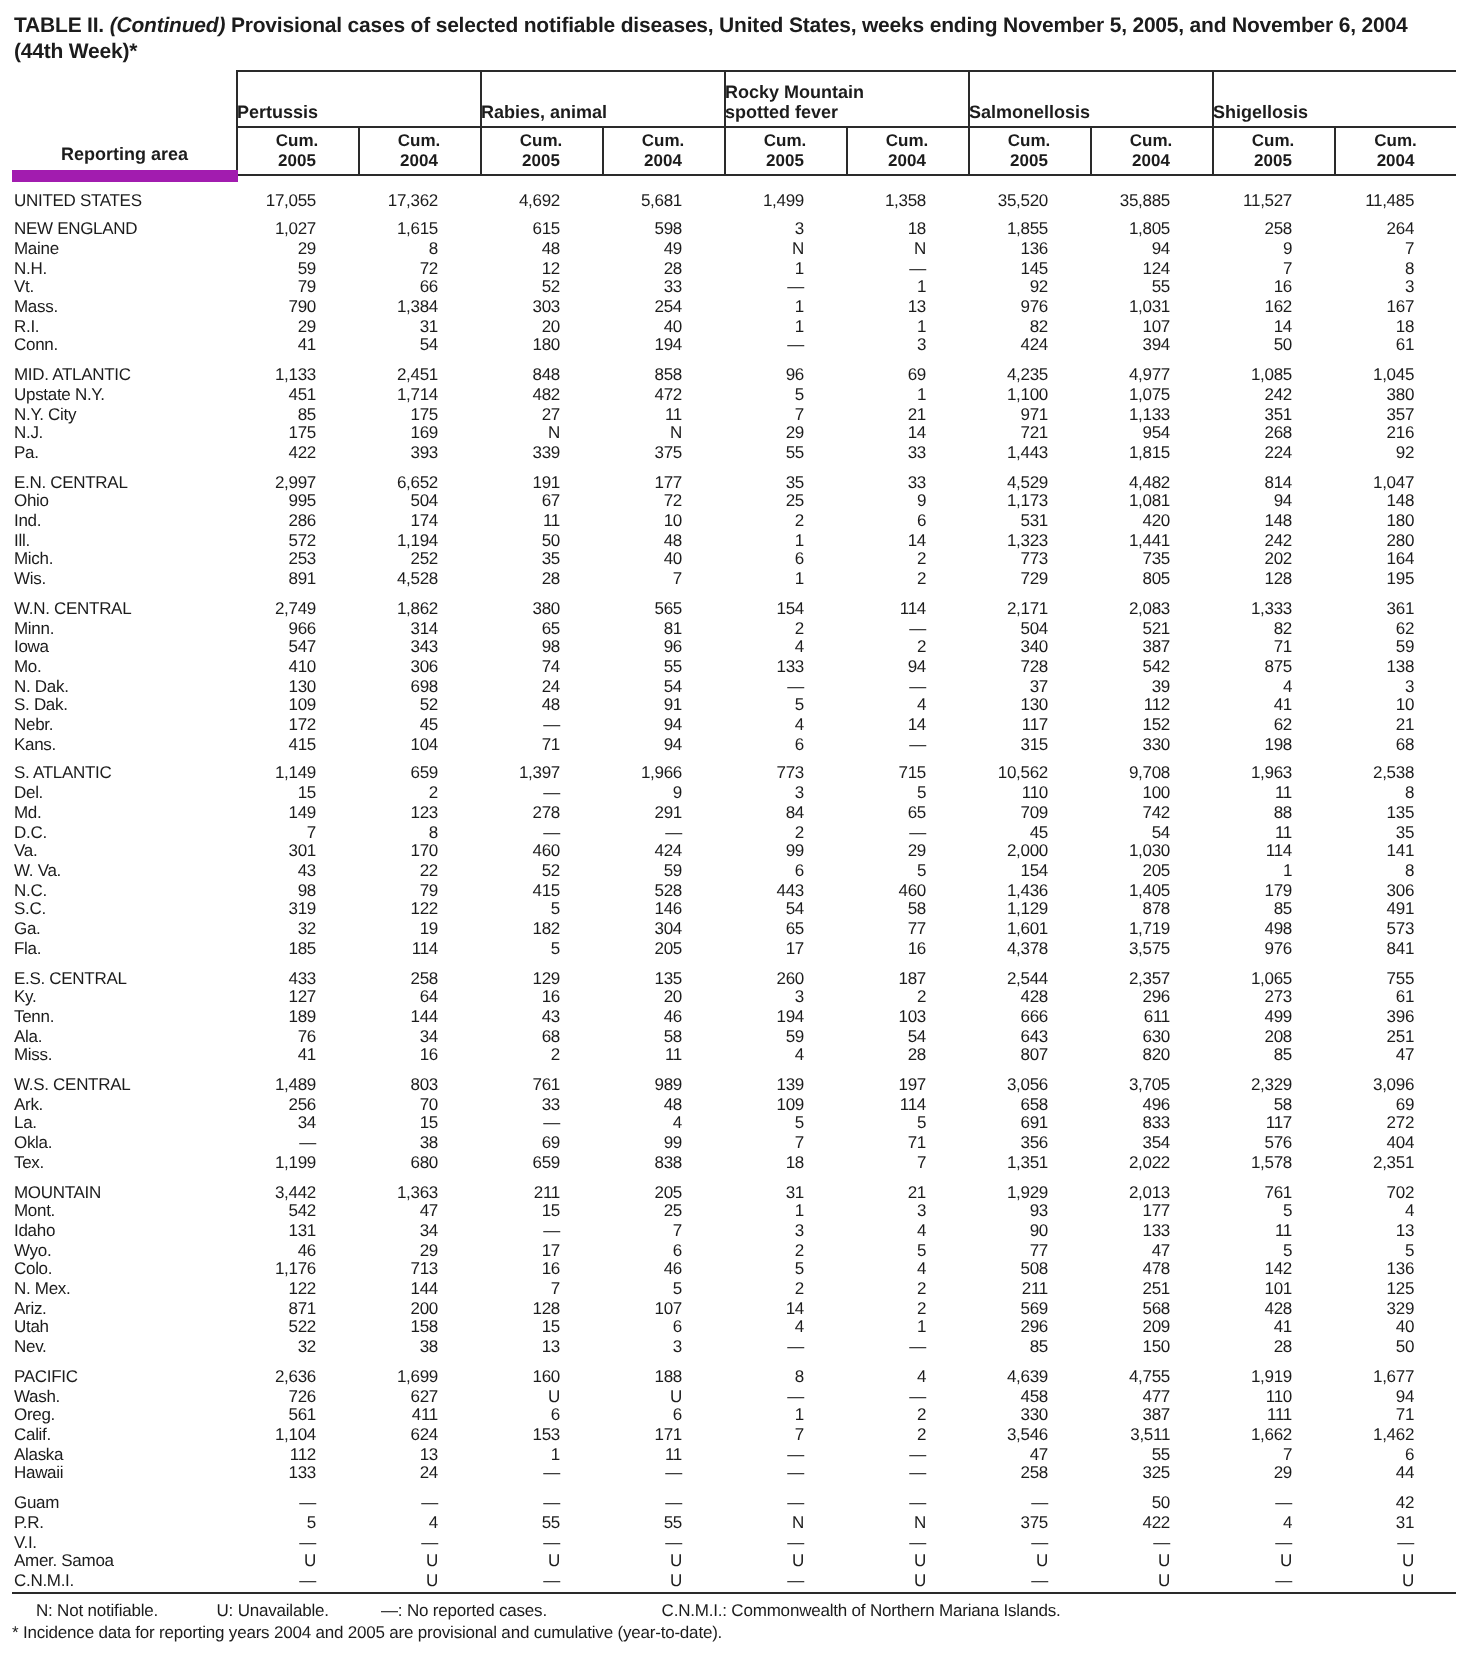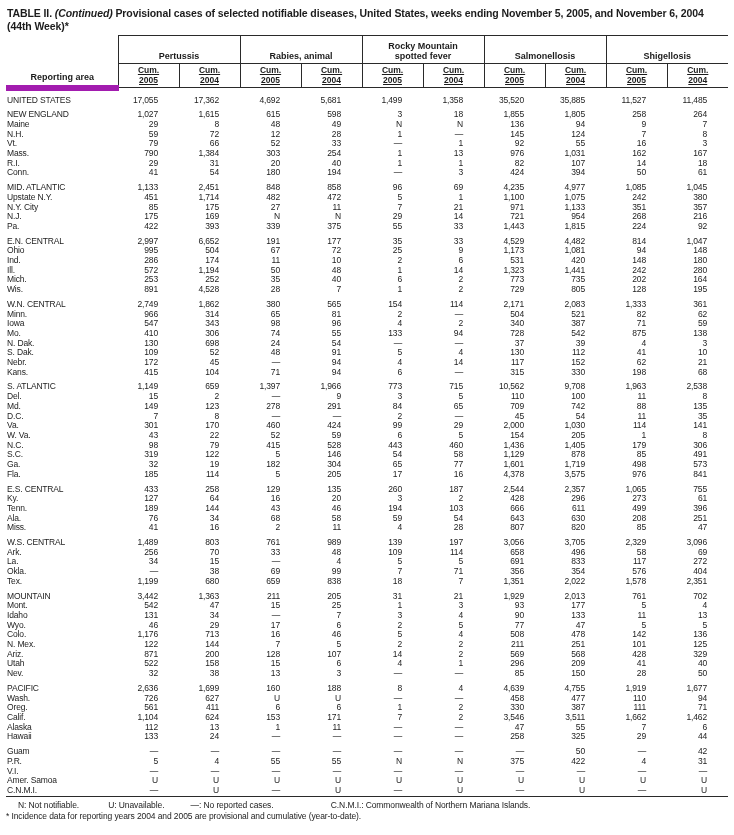--- a/index.html
+++ b/index.html
@@ -24,33 +24,32 @@
   }
   col.c-area { width: 112px; }
   col.c-val  { width: 61px; }
 
   thead th { font-weight: bold; vertical-align: bottom; }
   th.area-head {
     text-align: center; font-size: 9px; padding: 0 0 3px 1px;
     border-bottom: 6px solid #a21caf;
   }
   th.group-head {
-    font-size: 9px; line-height: 10px; text-align: center;
+    font-size: 9px; line-height: 10px; text-align: left;
     white-space: pre-line;
     border-top: 1px solid #2a2a2a;
     border-left: 1px solid #2a2a2a;
     border-bottom: 1px solid #2a2a2a;
     padding: 5px 0 2px 0;
   }
   th.subhead {
     font-size: 8.5px; line-height: 9.5px; text-align: center;
     border-left: 1px solid #2a2a2a;
     border-bottom: 1px solid #2a2a2a;
     padding: 2px 0 2px 0;
-    text-decoration: underline;
   }
 
   tbody td {
     font-size: 8.5px; line-height: 9.7px; letter-spacing: -0.15px;
     white-space: nowrap; vertical-align: baseline;
   }
   td.area { text-align: left; padding-left: 1px; }
   td.val  { text-align: right; padding-right: 21px; }
   tr.section-first td { padding-top: 5px; }
 

